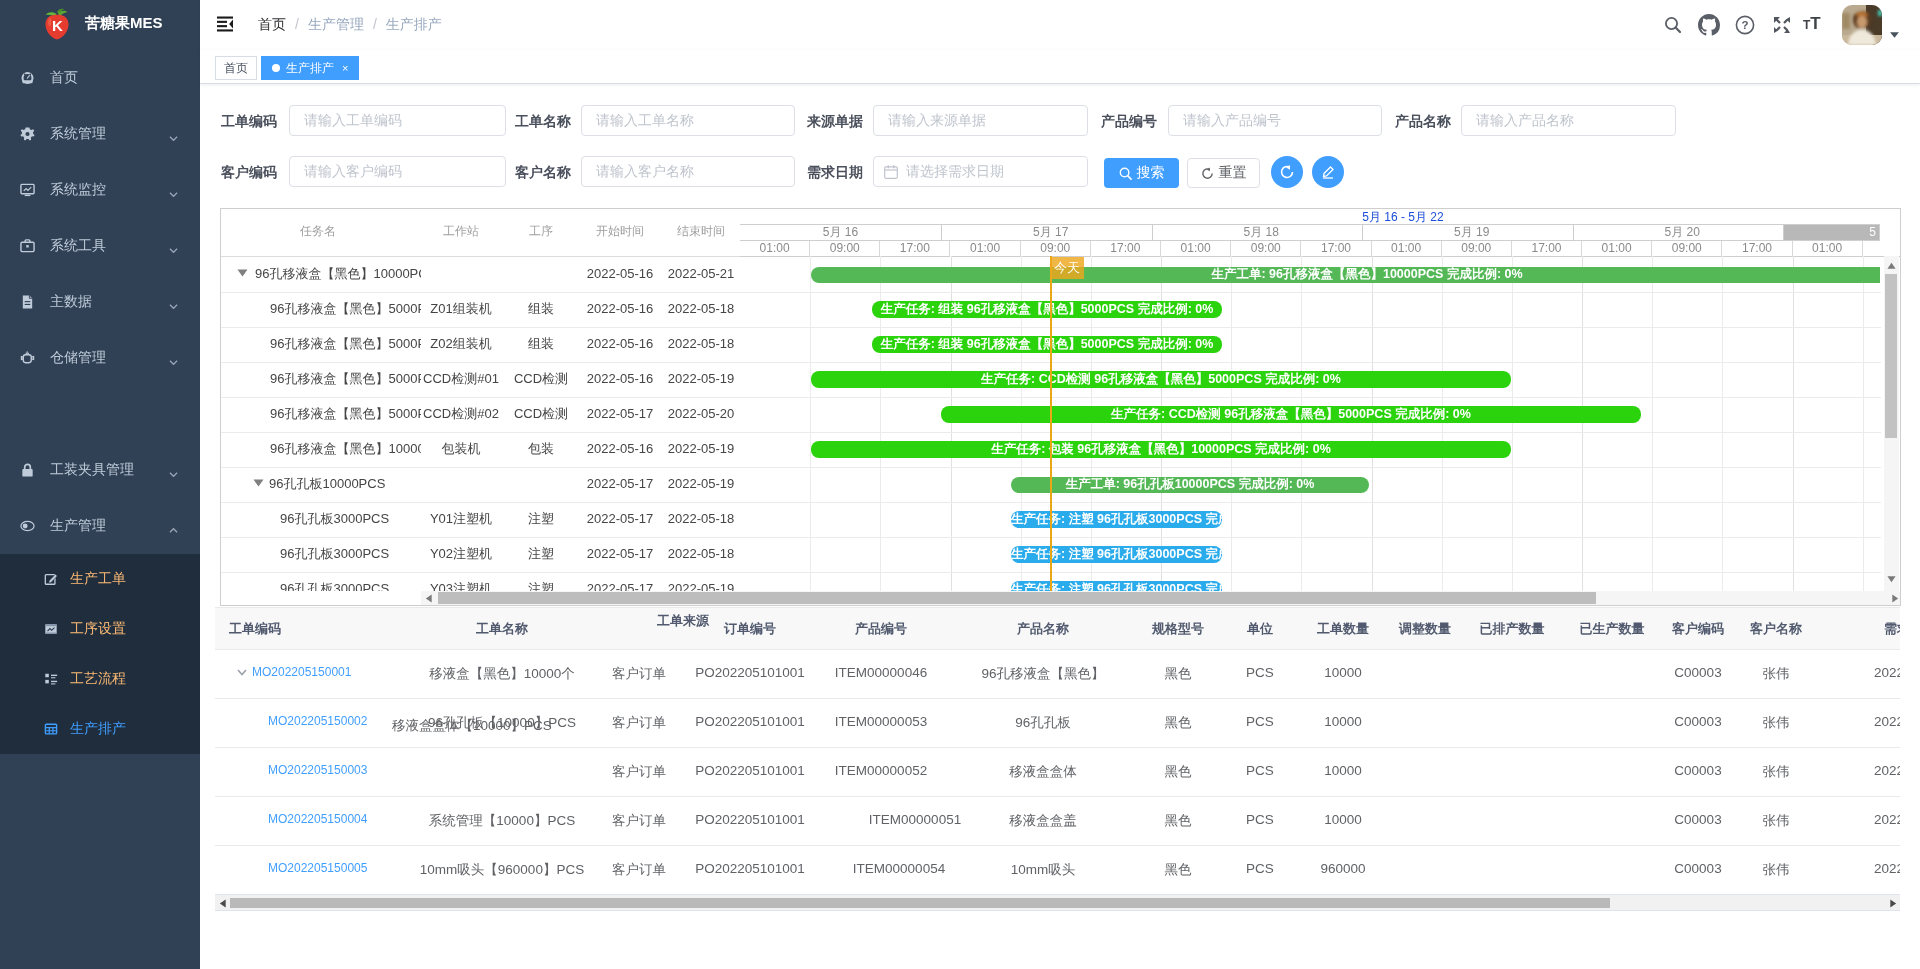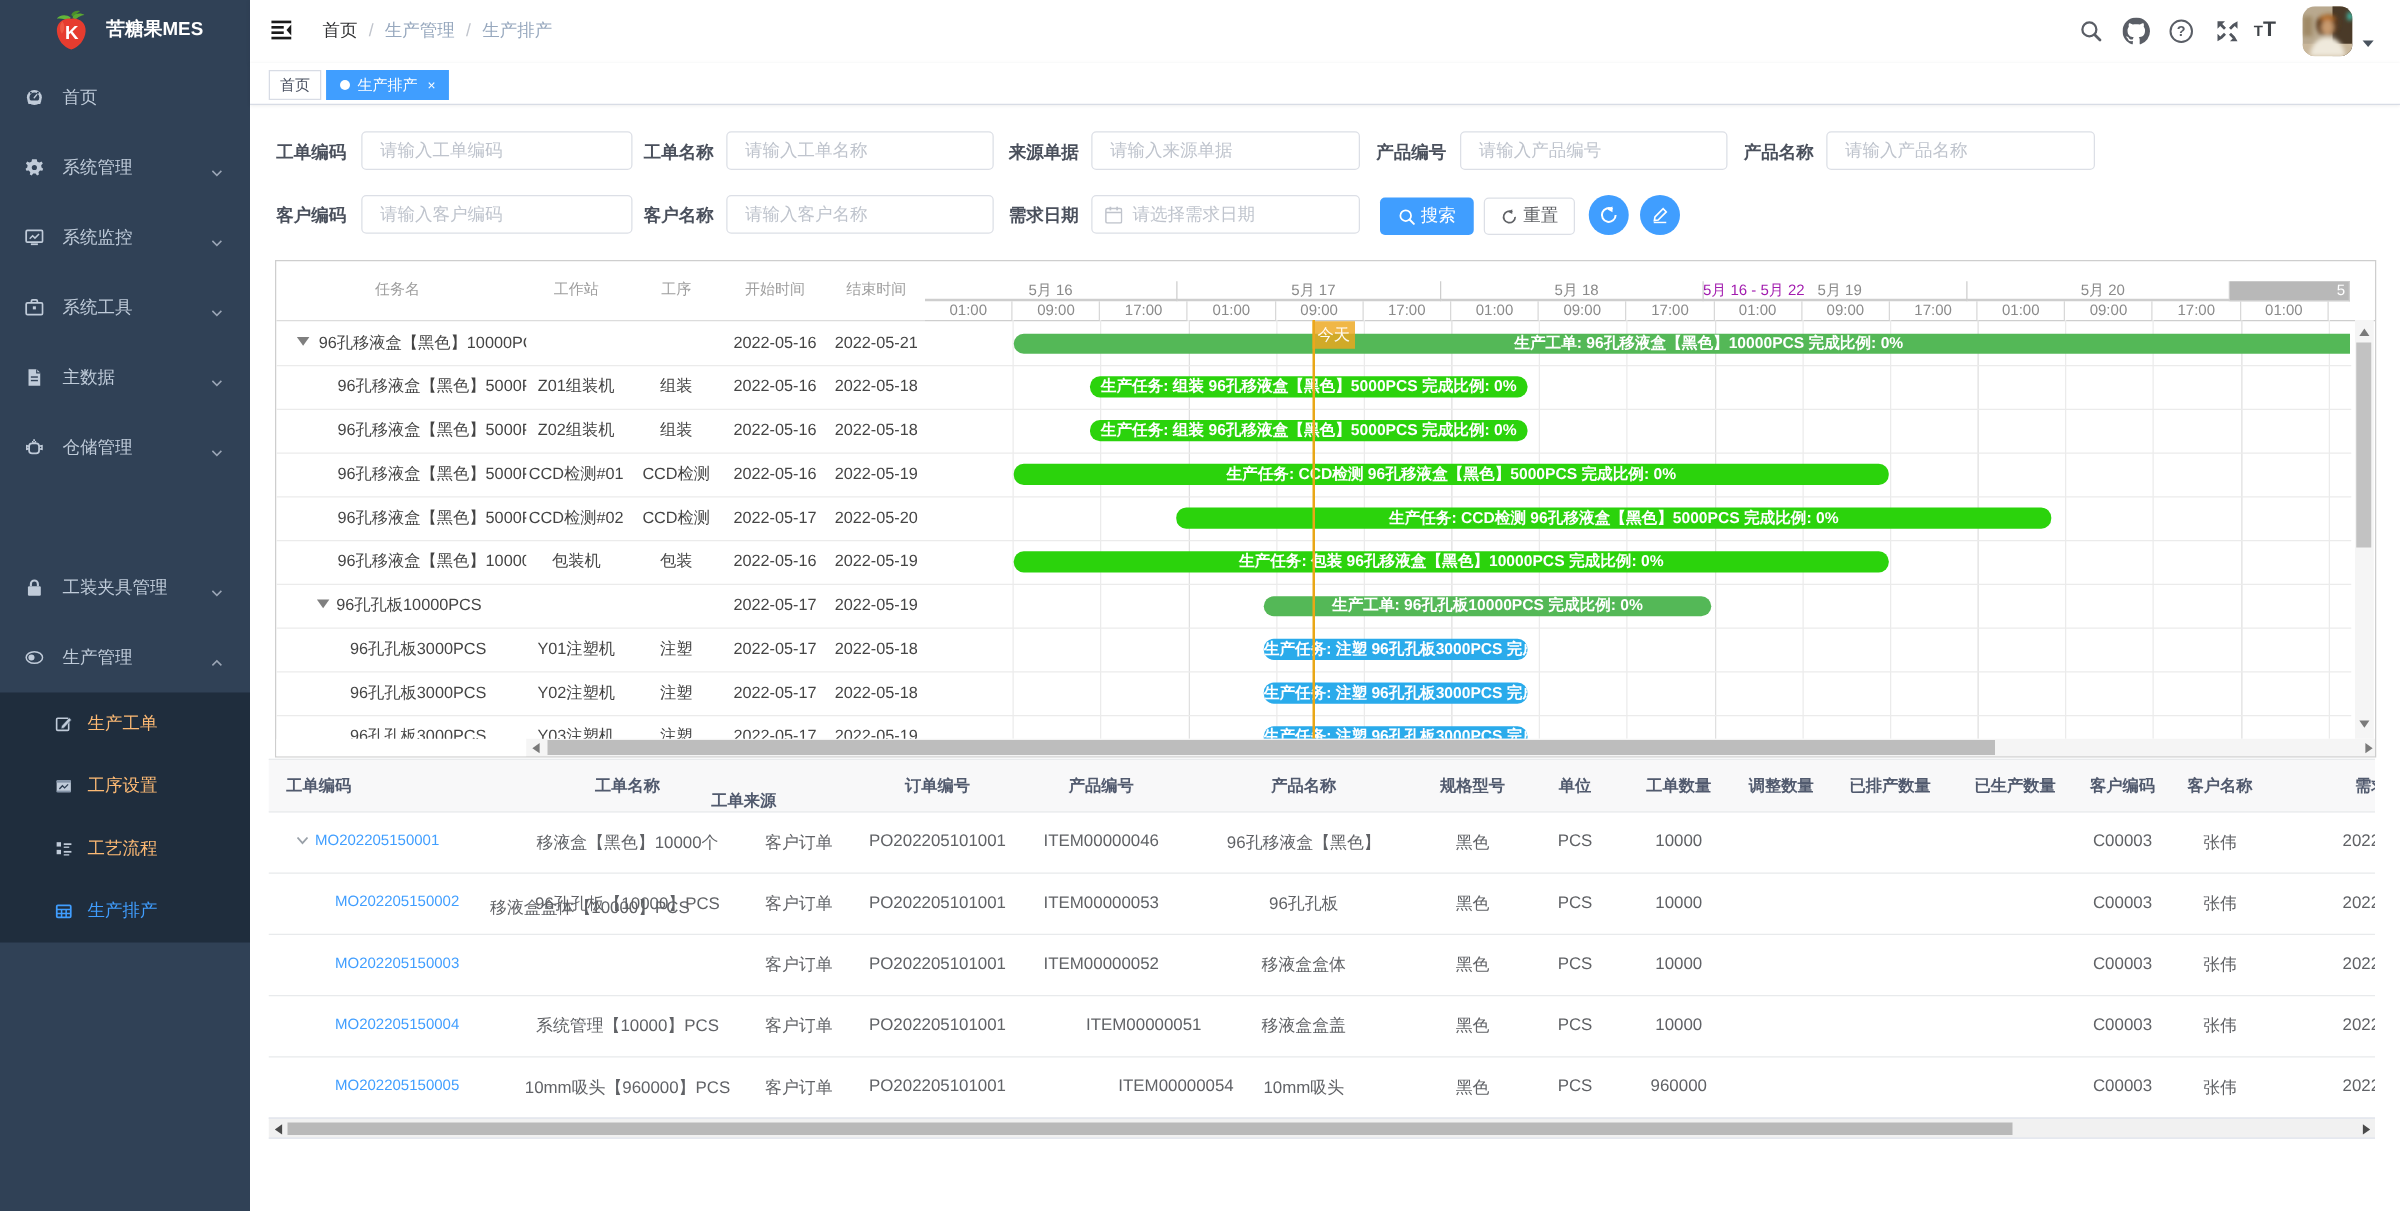--- a/index.html
+++ b/index.html
@@ -269,21 +269,21 @@
         <path d="M2 13 L12 13" stroke="#fff" stroke-width="1.3"></path>
       </svg>
     </div>
 <div id="gantt">
 <div class="gh" style="left:37px;top:6px;width:120px;text-align:center;line-height:32px">任务名</div>
 <div class="gh" style="left:180px;top:6px;width:120px;text-align:center;line-height:32px">工作站</div>
 <div class="gh" style="left:260px;top:6px;width:120px;text-align:center;line-height:32px">工序</div>
 <div class="gh" style="left:339px;top:6px;width:120px;text-align:center;line-height:32px">开始时间</div>
 <div class="gh" style="left:420px;top:6px;width:120px;text-align:center;line-height:32px">结束时间</div>
 <div class="abs" style="left:0;top:47px;width:519px;height:1px;background:#dcdcdc"></div>
-<div class="abs" style="left:519px;top:15px;width:1140px;height:16px;border-bottom:1px solid #cecece;color:#a21caf;font-size:12px">
+<div class="abs" style="left:519px;top:0;width:1140px;height:16px;border-bottom:1px solid #cecece;color:#1d4ed8;font-size:12px">
         <span style="position:absolute;left:603px;width:120px;text-align:center;top:0px">5月 16 - 5月 22</span>
       </div>
 <div class="abs" style="left:519.0px;top:16px;width:202.0px;height:16px;border-right:1px solid #cecece;border-bottom:1px solid #cecece;color:#8a8a8a;font-size:12px;text-align:center;line-height:15px;overflow:hidden;box-sizing:border-box">5月 16</div>
 <div class="abs" style="left:721.0px;top:16px;width:210.5px;height:16px;border-right:1px solid #cecece;border-bottom:1px solid #cecece;padding-left:8px;color:#8a8a8a;font-size:12px;text-align:center;line-height:15px;overflow:hidden;box-sizing:border-box">5月 17</div>
 <div class="abs" style="left:931.5px;top:16px;width:210.5px;height:16px;border-right:1px solid #cecece;border-bottom:1px solid #cecece;padding-left:8px;color:#8a8a8a;font-size:12px;text-align:center;line-height:15px;overflow:hidden;box-sizing:border-box">5月 18</div>
 <div class="abs" style="left:1142.0px;top:16px;width:210.5px;height:16px;border-right:1px solid #cecece;border-bottom:1px solid #cecece;padding-left:8px;color:#8a8a8a;font-size:12px;text-align:center;line-height:15px;overflow:hidden;box-sizing:border-box">5月 19</div>
 <div class="abs" style="left:1352.5px;top:16px;width:210.5px;height:16px;border-right:1px solid #cecece;border-bottom:1px solid #cecece;padding-left:8px;color:#8a8a8a;font-size:12px;text-align:center;line-height:15px;overflow:hidden;box-sizing:border-box">5月 20</div>
 <div class="abs" style="left:1563.0px;top:16px;width:96.0px;height:16px;border-right:1px solid #cecece;border-bottom:1px solid #cecece;background:#b8b8b8;color:#fff;text-align:left;color:#fff;font-size:12px;text-align:center;line-height:15px;overflow:hidden;box-sizing:border-box"><span style="display:inline-block;margin-left:82px">5月 21</span></div>
 <div class="abs" style="left:519.0px;top:32px;width:70.17px;height:16px;border-right:1px solid #d8d8d8;border-bottom:1px solid #cecece;color:#8a8a8a;font-size:12px;text-align:center;line-height:15px">01:00</div>
 <div class="abs" style="left:589.2px;top:32px;width:70.17px;height:16px;border-right:1px solid #d8d8d8;border-bottom:1px solid #cecece;color:#8a8a8a;font-size:12px;text-align:center;line-height:15px">09:00</div>
@@ -407,21 +407,21 @@
         <path d="M7 0.5 L7 9.5 L0.5 5 Z" fill="#7a7a7a"></path>
       </svg>
 <svg class="abs" style="left:1670px;top:385px" width="8" height="9" viewBox="0 0 8 10">
         <path d="M1 0.5 L1 9.5 L7.5 5 Z" fill="#7a7a7a"></path>
       </svg>
 <div class="abs" style="left:217px;top:383px;width:1158px;height:12px;background:#bdbdbd"></div>
 </div>
 <div class="abs" style="left:215px;top:607px;width:1685px;height:43px;background:#f8f8f9;border-top:1px solid #e8eaec;border-bottom:1px solid #e8eaec"></div>
 <div class="th" style="left:229px;top:620px;">工单编码</div>
 <div class="th" style="left:432px;top:620px;width:140px;text-align:center">工单名称</div>
-<div class="th" style="left:569px;top:632px;width:140px;text-align:left">工单来源</div>
+<div class="th" style="left:569px;top:612px;width:140px;text-align:right">工单来源</div>
 <div class="th" style="left:680px;top:620px;width:140px;text-align:center">订单编号</div>
 <div class="th" style="left:811px;top:620px;width:140px;text-align:center">产品编号</div>
 <div class="th" style="left:973px;top:620px;width:140px;text-align:center">产品名称</div>
 <div class="th" style="left:1108px;top:620px;width:140px;text-align:center">规格型号</div>
 <div class="th" style="left:1190px;top:620px;width:140px;text-align:center">单位</div>
 <div class="th" style="left:1273px;top:620px;width:140px;text-align:center">工单数量</div>
 <div class="th" style="left:1355px;top:620px;width:140px;text-align:center">调整数量</div>
 <div class="th" style="left:1442px;top:620px;width:140px;text-align:center">已排产数量</div>
 <div class="th" style="left:1542px;top:620px;width:140px;text-align:center">已生产数量</div>
 <div class="th" style="left:1628px;top:620px;width:140px;text-align:center">客户编码</div>
@@ -480,21 +480,21 @@
 <div class="td" style="left:1150px;top:812px;width:220px;text-align:center">PCS</div>
 <div class="td" style="left:1233px;top:812px;width:220px;text-align:center">10000</div>
 <div class="td" style="left:1588px;top:812px;width:220px;text-align:center">C00003</div>
 <div class="td" style="left:1666px;top:812px;width:220px;text-align:center">张伟</div>
 <div class="td" style="left:1874px;top:812px;width:26px;overflow:hidden">2022-05-21</div>
 <div class="abs" style="left:215px;top:894px;width:1685px;height:1px;background:#e8eaec"></div>
 <div class="td tlink" style="left:268px;top:861px">MO202205150005</div>
 <div class="td" style="left:392px;top:861px;width:220px;text-align:center">10mm吸头【960000】PCS</div>
 <div class="td" style="left:529px;top:861px;width:220px;text-align:center">客户订单</div>
 <div class="td" style="left:640px;top:861px;width:220px;text-align:center">PO202205101001</div>
-<div class="td" style="left:767px;top:861px;width:220px;text-align:right">ITEM00000054</div>
+<div class="td" style="left:789px;top:861px;width:220px;text-align:center">ITEM00000054</div>
 <div class="td" style="left:933px;top:861px;width:220px;text-align:center">10mm吸头</div>
 <div class="td" style="left:1068px;top:861px;width:220px;text-align:center">黑色</div>
 <div class="td" style="left:1150px;top:861px;width:220px;text-align:center">PCS</div>
 <div class="td" style="left:1233px;top:861px;width:220px;text-align:center">960000</div>
 <div class="td" style="left:1588px;top:861px;width:220px;text-align:center">C00003</div>
 <div class="td" style="left:1666px;top:861px;width:220px;text-align:center">张伟</div>
 <div class="td" style="left:1874px;top:861px;width:26px;overflow:hidden">2022-05-21</div>
 <div class="abs" style="left:215px;top:894px;width:1685px;height:17px;background:#f1f1f1;border-top:1px solid #dfe4ed;border-bottom:1px solid #dfe4ed"></div>
 <svg class="abs" style="left:219px;top:899px" width="8" height="9" viewBox="0 0 8 10">
       <path d="M7 0.5 L7 9.5 L0.5 5 Z" fill="#4a4a4a"></path>

